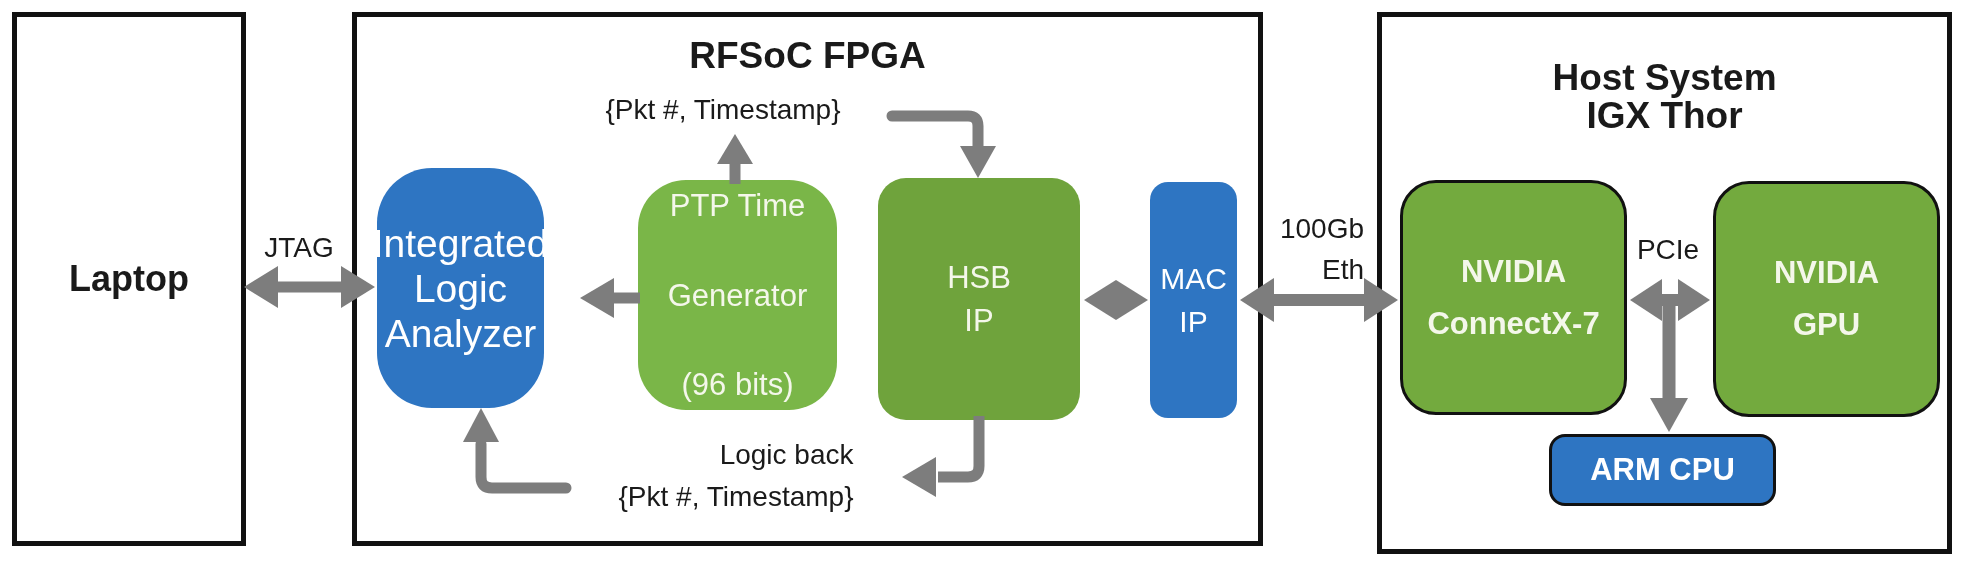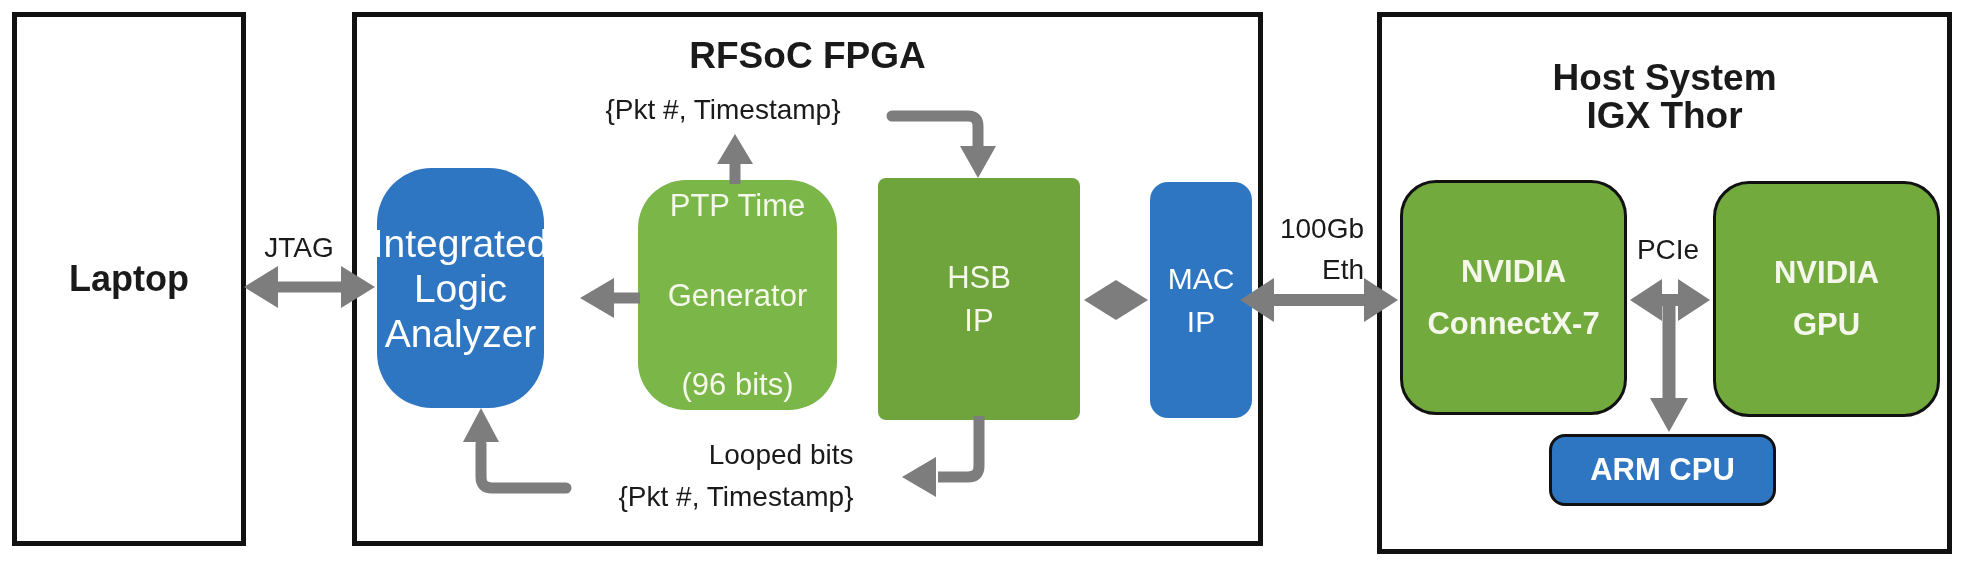--- a/index.html
+++ b/index.html
@@ -60,26 +60,26 @@
     <div>Logic</div>
     <div>Analyzer</div>
   </div>
 
   <div class="block green-light" style="left:638px;top:180px;width:199px;height:230px;border-radius:48px;font-size:31px;line-height:51px;">
     <div>PTP Time</div>
     <div>Generator</div>
     <div>(96 bits)</div>
   </div>
 
-  <div class="block green-mid" style="left:878px;top:178px;width:202px;height:242px;border-radius:8px;font-size:31px;line-height:43px;">
+  <div class="block green-mid" style="left:878px;top:178px;width:202px;height:242px;border-radius:28px;font-size:31px;line-height:43px;">
     <div>HSB</div>
     <div>IP</div>
   </div>
 
-  <div class="block blue" style="left:1150px;top:182px;width:102px;height:236px;border-radius:18px;font-size:30px;line-height:43px;">
+  <div class="block blue" style="left:1150px;top:182px;width:87px;height:236px;border-radius:18px;font-size:30px;line-height:43px;">
     <div>MAC</div>
     <div>IP</div>
   </div>
 
   <div class="block green-host bordered" style="left:1400px;top:180px;width:227px;height:235px;border-radius:36px;font-weight:bold;font-size:31px;line-height:52px;">
     <div>NVIDIA</div>
     <div>ConnectX-7</div>
   </div>
 
   <div class="block green-host bordered" style="left:1713px;top:181px;width:227px;height:236px;border-radius:36px;font-weight:bold;font-size:31px;line-height:52px;">
@@ -89,21 +89,21 @@
 
   <div class="block blue bordered" style="left:1549px;top:434px;width:227px;height:72px;border-radius:16px;font-weight:bold;font-size:31px;line-height:36px;">
     <div>ARM CPU</div>
   </div>
 
   <div class="float-label" style="left:299px;top:232px;">JTAG</div>
 
   <div class="float-label" style="left:723px;top:94px;">{Pkt #, Timestamp}</div>
 
   <div class="float-label" style="left:736px;top:434px;line-height:42px;">
-    <div>Looped bits</div>
+    <div>Logic back</div>
     <div>{Pkt #, Timestamp}</div>
   </div>
 
   <div class="float-label" style="left:1322px;top:208px;line-height:41px;">
     <div>100Gb</div>
     <div>Eth</div>
   </div>
 
   <div class="float-label" style="left:1668px;top:234px;">PCIe</div>
 

